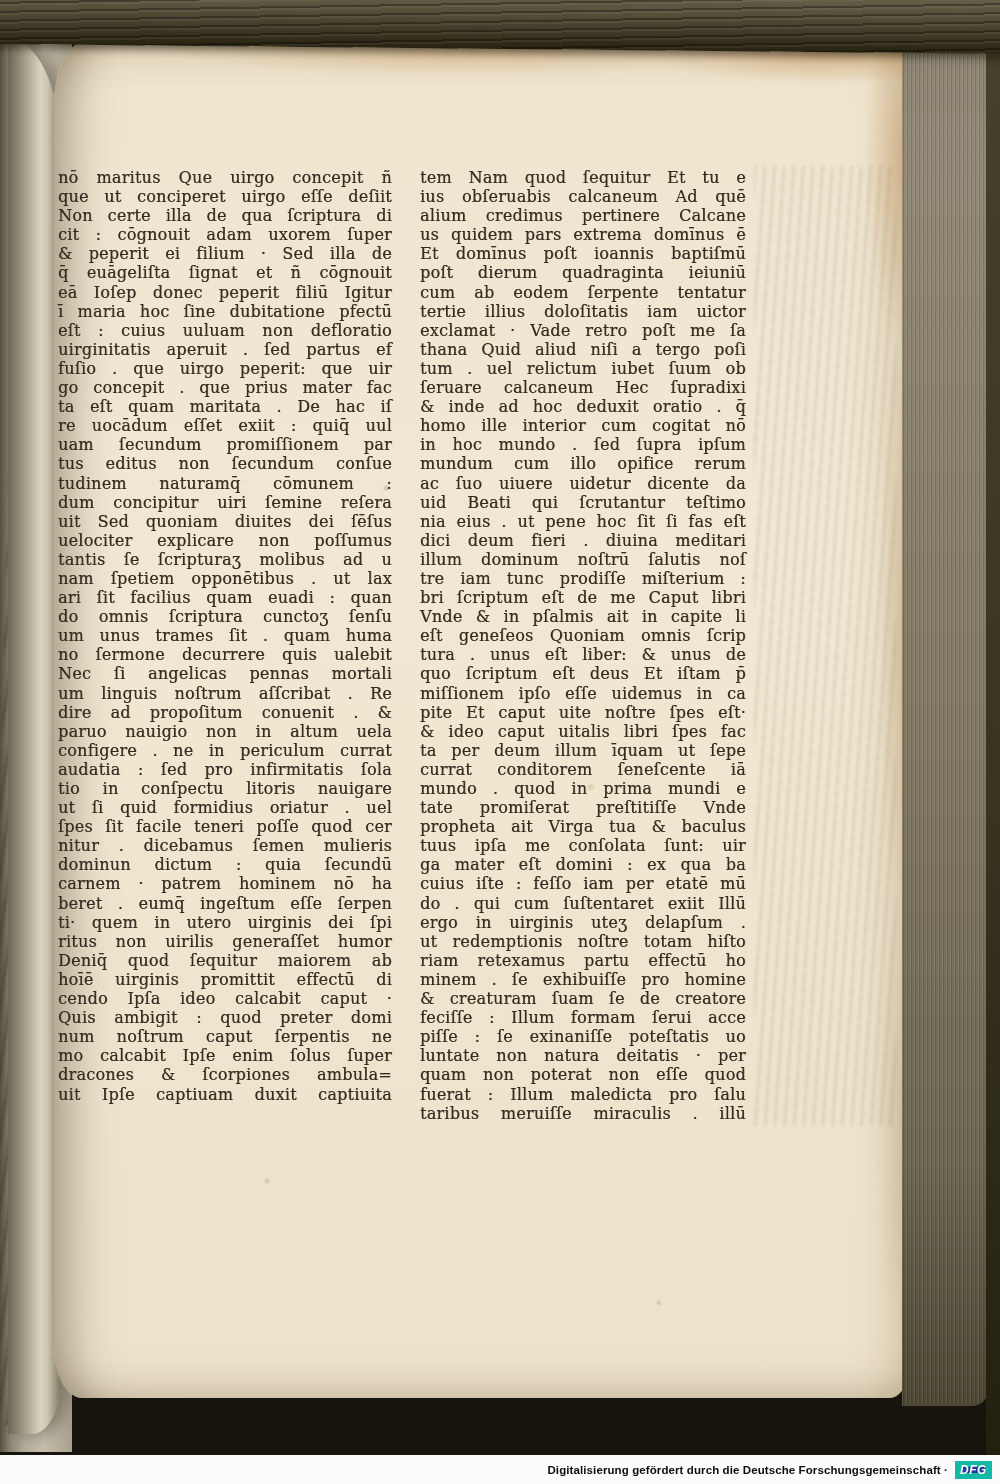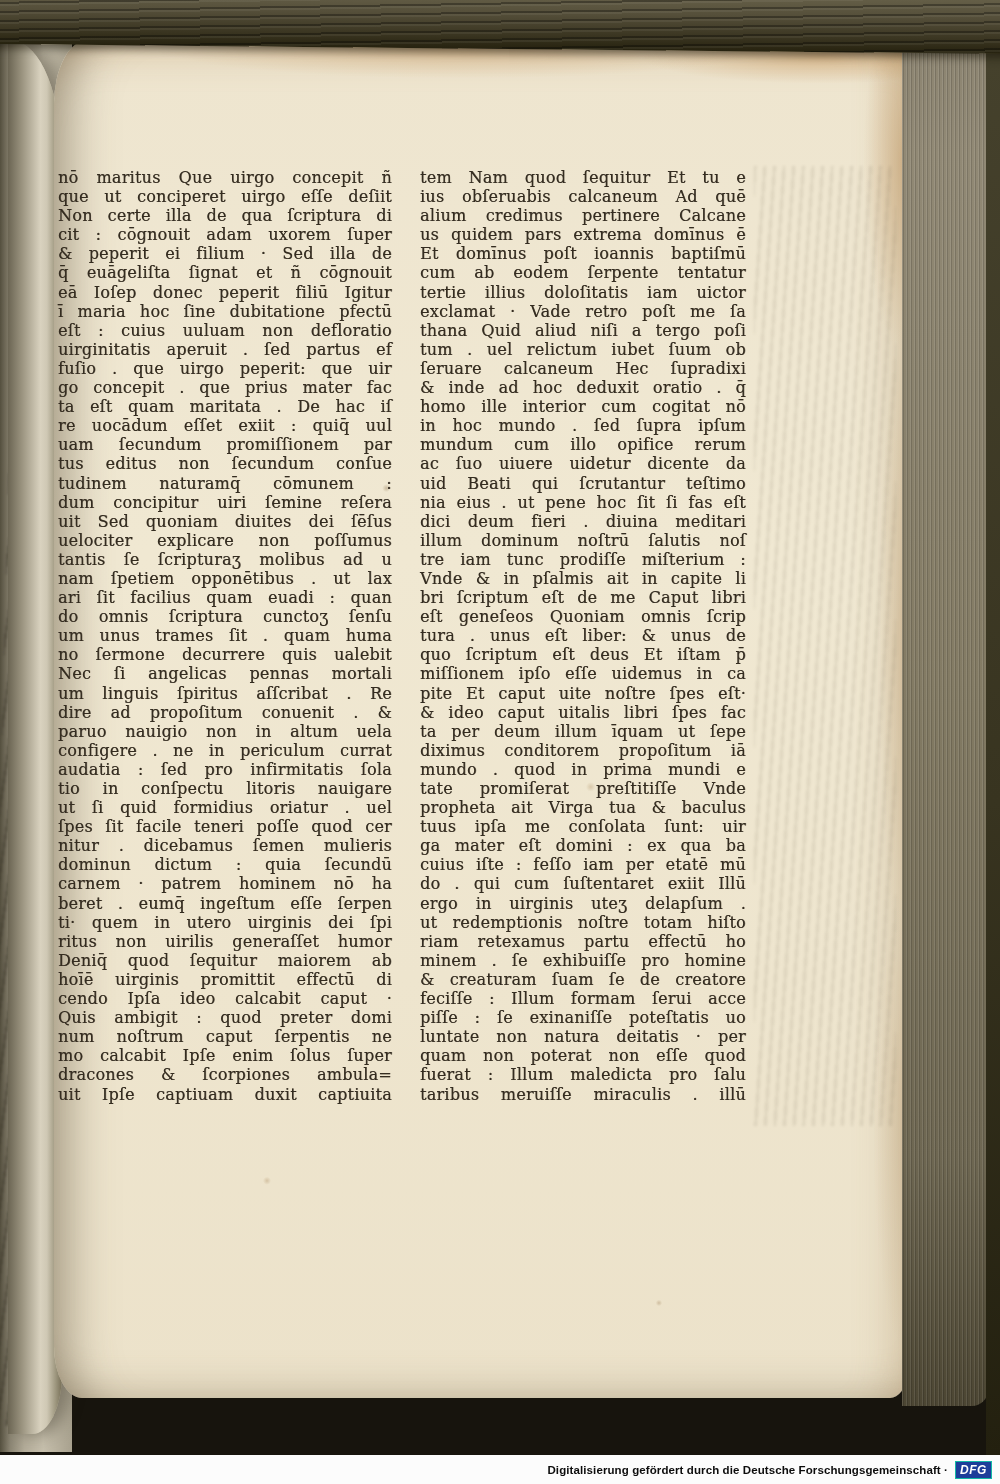--- a/index.html
+++ b/index.html
@@ -71,21 +71,21 @@
   .bleed{position:absolute;left:700px;top:126px;width:142px;height:960px;
     background:repeating-linear-gradient(94deg, rgba(96,86,66,.45) 0 2.6px, transparent 2.6px 9.6px);
     filter:blur(1.7px);opacity:.30;}
 
   
   .footer{position:absolute;left:0;bottom:0;width:100%;height:29px;background:#fcfcfc;
     display:flex;align-items:center;justify-content:flex-end;gap:7px;
     padding-right:8px;box-sizing:border-box;z-index:6;
     font-family:"Liberation Sans", sans-serif;padding-left:46px;}
   .credit{font-size:11.5px;font-weight:bold;color:#0d0d0d;letter-spacing:.1px;}
-  .dfg{width:37px;height:18px;background:#1d3e9a;border:1px solid #14b8a6;color:#ffffff;
+  .dfg{width:37px;height:18px;background:#1d3e9a;border:6px solid #14b8a6;color:#ffffff;
     font-style:italic;font-weight:bold;font-size:12px;display:flex;align-items:center;
     justify-content:center;letter-spacing:.5px;box-sizing:border-box;}
 </style>
 </head>
 <body>
 
 <div class="stage">
 
   <div class="facing-strip">
     <div class="ghost-lines"></div>
@@ -115,21 +115,21 @@
         <div class="tline">dum concipitur uiri ſemine reſera</div>
         <div class="tline">uit Sed quoniam diuites dei ſēſus</div>
         <div class="tline">uelociter explicare non poſſumus</div>
         <div class="tline">tantis ſe ſcripturaʒ molibus ad u</div>
         <div class="tline">nam ſpetiem opponētibus . ut lax</div>
         <div class="tline">ari ſit facilius quam euadi : quan</div>
         <div class="tline">do omnis ſcriptura cunctoʒ ſenſu</div>
         <div class="tline">um unus trames ſit . quam huma</div>
         <div class="tline">no ſermone decurrere quis ualebit</div>
         <div class="tline">Nec ſi angelicas pennas mortali</div>
-        <div class="tline">um linguis ſpiritus aſſcribat . Re</div>
+        <div class="tline">um linguis noſtrum aſſcribat . Re</div>
         <div class="tline">dire ad propoſitum conuenit . &amp;</div>
         <div class="tline">paruo nauigio non in altum uela</div>
         <div class="tline">configere . ne in periculum currat</div>
         <div class="tline">audatia : ſed pro infirmitatis ſola</div>
         <div class="tline">tio in conſpectu litoris nauigare</div>
         <div class="tline">ut ſi quid formidius oriatur . uel</div>
         <div class="tline">ſpes ſit facile teneri poſſe quod cer</div>
         <div class="tline">nitur . dicebamus ſemen mulieris</div>
         <div class="tline">dominun dictum : quia ſecundū</div>
         <div class="tline">carnem · patrem hominem nō ha</div>
@@ -144,46 +144,47 @@
         <div class="tline">mo calcabit Ipſe enim ſolus ſuper</div>
         <div class="tline">dracones &amp; ſcorpiones ambula=</div>
         <div class="tline">uit Ipſe captiuam duxit captiuita</div>
       </div>
     <div class="col col-right">
         <div class="tline">tem Nam quod ſequitur Et tu e</div>
         <div class="tline">ius obſeruabis calcaneum Ad quē</div>
         <div class="tline">alium credimus pertinere Calcane</div>
         <div class="tline">us quidem pars extrema domīnus ē</div>
         <div class="tline">Et domīnus poſt ioannis baptiſmū</div>
+        <div class="tline">poſt dierum quadraginta ieiuniū</div>
         <div class="tline">cum ab eodem ſerpente tentatur</div>
         <div class="tline">tertie illius doloſitatis iam uictor</div>
         <div class="tline">exclamat · Vade retro poſt me ſa</div>
         <div class="tline">thana Quid aliud niſi a tergo poſi</div>
         <div class="tline">tum . uel relictum iubet ſuum ob</div>
         <div class="tline">ſeruare calcaneum Hec ſupradixi</div>
         <div class="tline">&amp; inde ad hoc deduxit oratio . q̄</div>
         <div class="tline">homo ille interior cum cogitat nō</div>
         <div class="tline">in hoc mundo . ſed ſupra ipſum</div>
         <div class="tline">mundum cum illo opifice rerum</div>
         <div class="tline">ac ſuo uiuere uidetur dicente da</div>
         <div class="tline">uid Beati qui ſcrutantur teſtimo</div>
         <div class="tline">nia eius . ut pene hoc ſit ſi fas eſt</div>
         <div class="tline">dici deum fieri . diuina meditari</div>
         <div class="tline">illum dominum noſtrū ſalutis noſ</div>
         <div class="tline">tre iam tunc prodiſſe miſterium :</div>
+        <div class="tline">bri ſcriptum eſt de me Caput libri</div>
         <div class="tline">Vnde &amp; in pſalmis ait in capite li</div>
-        <div class="tline">bri ſcriptum eſt de me Caput libri</div>
         <div class="tline">eſt geneſeos Quoniam omnis ſcrip</div>
         <div class="tline">tura . unus eſt liber: &amp; unus de</div>
         <div class="tline">quo ſcriptum eſt deus Et iſtam p̄</div>
         <div class="tline">miſſionem ipſo eſſe uidemus in ca</div>
         <div class="tline">pite Et caput uite noſtre ſpes eſt·</div>
         <div class="tline">&amp; ideo caput uitalis libri ſpes fac</div>
         <div class="tline">ta per deum illum īquam ut ſepe</div>
-        <div class="tline">diximus conditorem propoſitum iā</div>
+        <div class="tline">currat conditorem ſeneſcente iā</div>
         <div class="tline">mundo . quod in prima mundi e</div>
         <div class="tline">tate promiſerat preſtitiſſe Vnde</div>
         <div class="tline">propheta ait Virga tua &amp; baculus</div>
         <div class="tline">tuus ipſa me conſolata ſunt: uir</div>
         <div class="tline">ga mater eſt domini : ex qua ba</div>
         <div class="tline">cuius iſte : feſſo iam per etatē mū</div>
         <div class="tline">do . qui cum ſuſtentaret exiit Illū</div>
         <div class="tline">ergo in uirginis uteʒ delapſum .</div>
         <div class="tline">ut redemptionis noſtre totam hiſto</div>
         <div class="tline">riam retexamus partu effectū ho</div>

